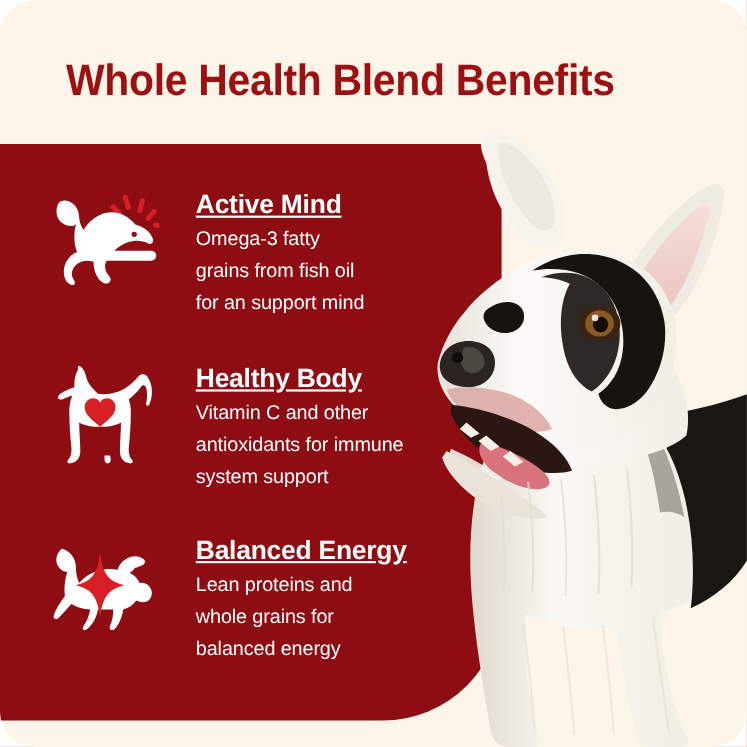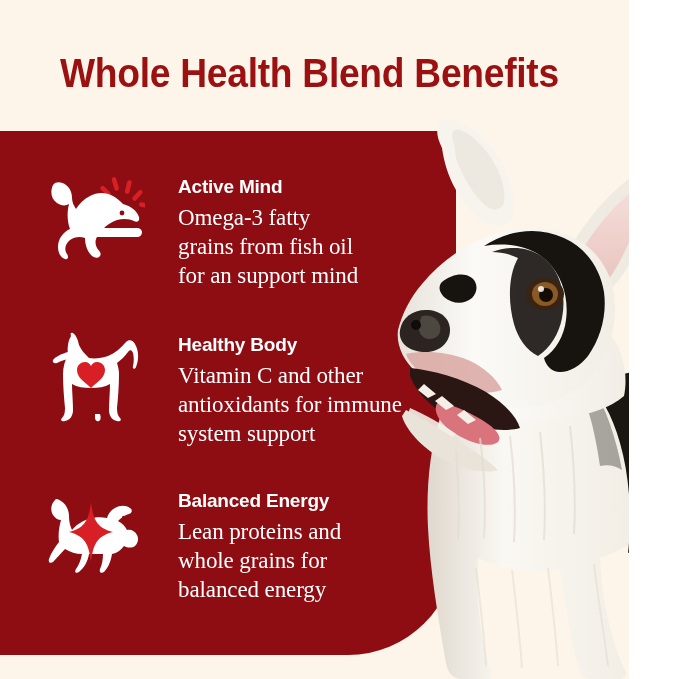--- a/index.html
+++ b/index.html
@@ -7,24 +7,25 @@
     padding: 0;
   }
   body {
     width: 679px;
     height: 679px;
     overflow: hidden;
     font-family: "Liberation Sans", sans-serif;
   }
   #poster {
     position: relative;
-    width: 629px;
+    width: 679px;
     height: 679px;
     background: #FDF5E9;
     overflow: hidden;
+    border-radius: 32px;
   }
 
   
   #title {
     position: absolute;
     left: 60px;
     top: 48px;
     width: 560px;
     height: 52px;
     color: #9B1111;
@@ -70,34 +71,34 @@
     align-items: center;
     justify-content: center;
   }
   .benefit-icon svg { display: block; }
 
   .benefit-text {
     margin-left: 30px;
     color: #FFFFFF;
   }
   .benefit-heading {
-    font-size: 19px;
+    font-size: 24px;
     font-weight: bold;
     line-height: 30px;
     letter-spacing: -0.2px;
     margin: 0 0 1px 0;
     white-space: nowrap;
+    text-decoration: underline;
   }
   .benefit-body {
-    font-size: 23px;
+    font-size: 18px;
     font-weight: normal;
     line-height: 29px;
     letter-spacing: -0.1px;
     margin: 0;
-    font-family: Liberation Serif, serif;
   }
 
   
   #dog-photo {
     position: absolute;
     left: 380px;
     top: 118px;
     width: 300px;
     height: 561px;
     pointer-events: none;

